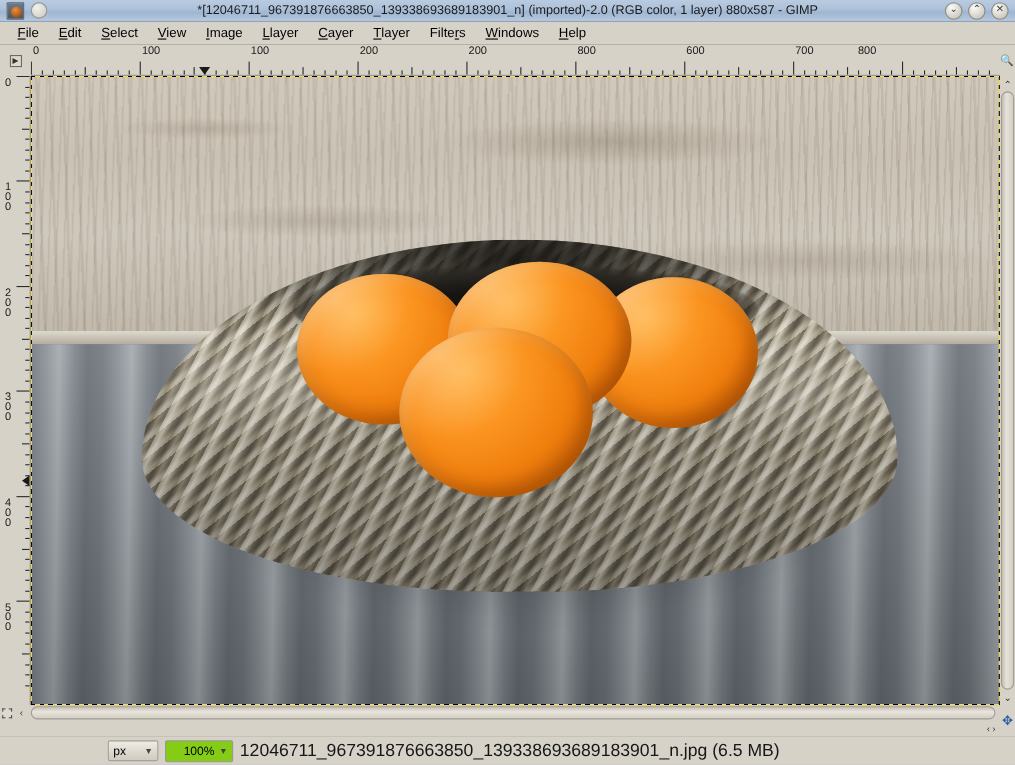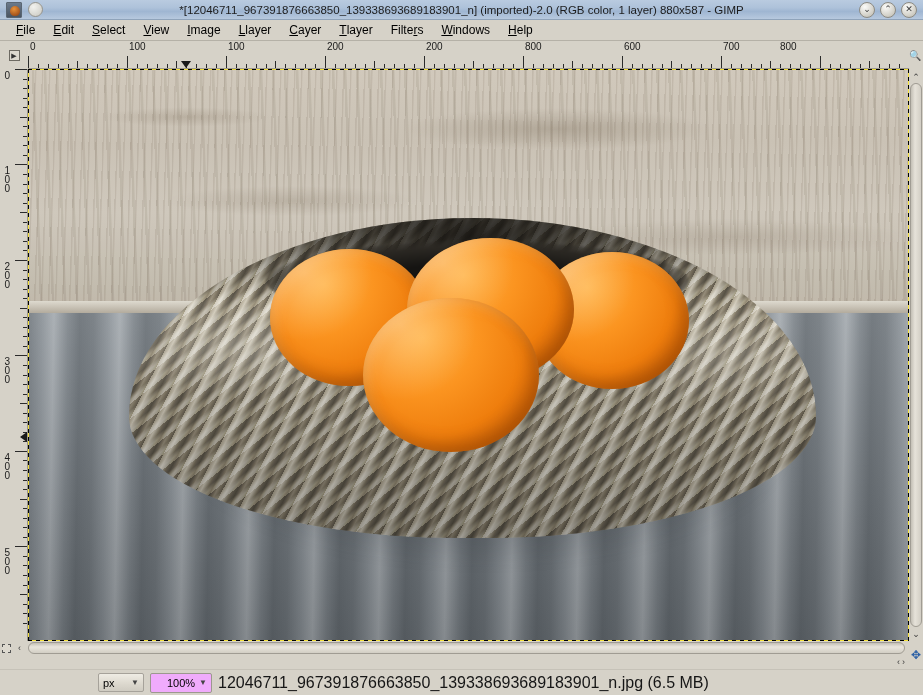--- a/index.html
+++ b/index.html
@@ -346,21 +346,21 @@
     border: 1px solid #a6a29a;
     border-radius: 2px;
     font-size: 11px;
   }
   .unit-combo .arrow { font-size: 8px; color: #444; margin-left: 6px; }
   .zoom-combo {
     display: flex;
     align-items: center;
     height: 20px;
     padding: 0 4px 0 0;
-    background: #f0abfc;
+    background: #84cc16;
     border: 1px solid #9c988f;
     border-radius: 2px;
     min-width: 62px;
   }
   .zoom-combo .zval {
     flex: 1;
     text-align: right;
     padding-right: 4px;
     font-size: 11px;
   }

